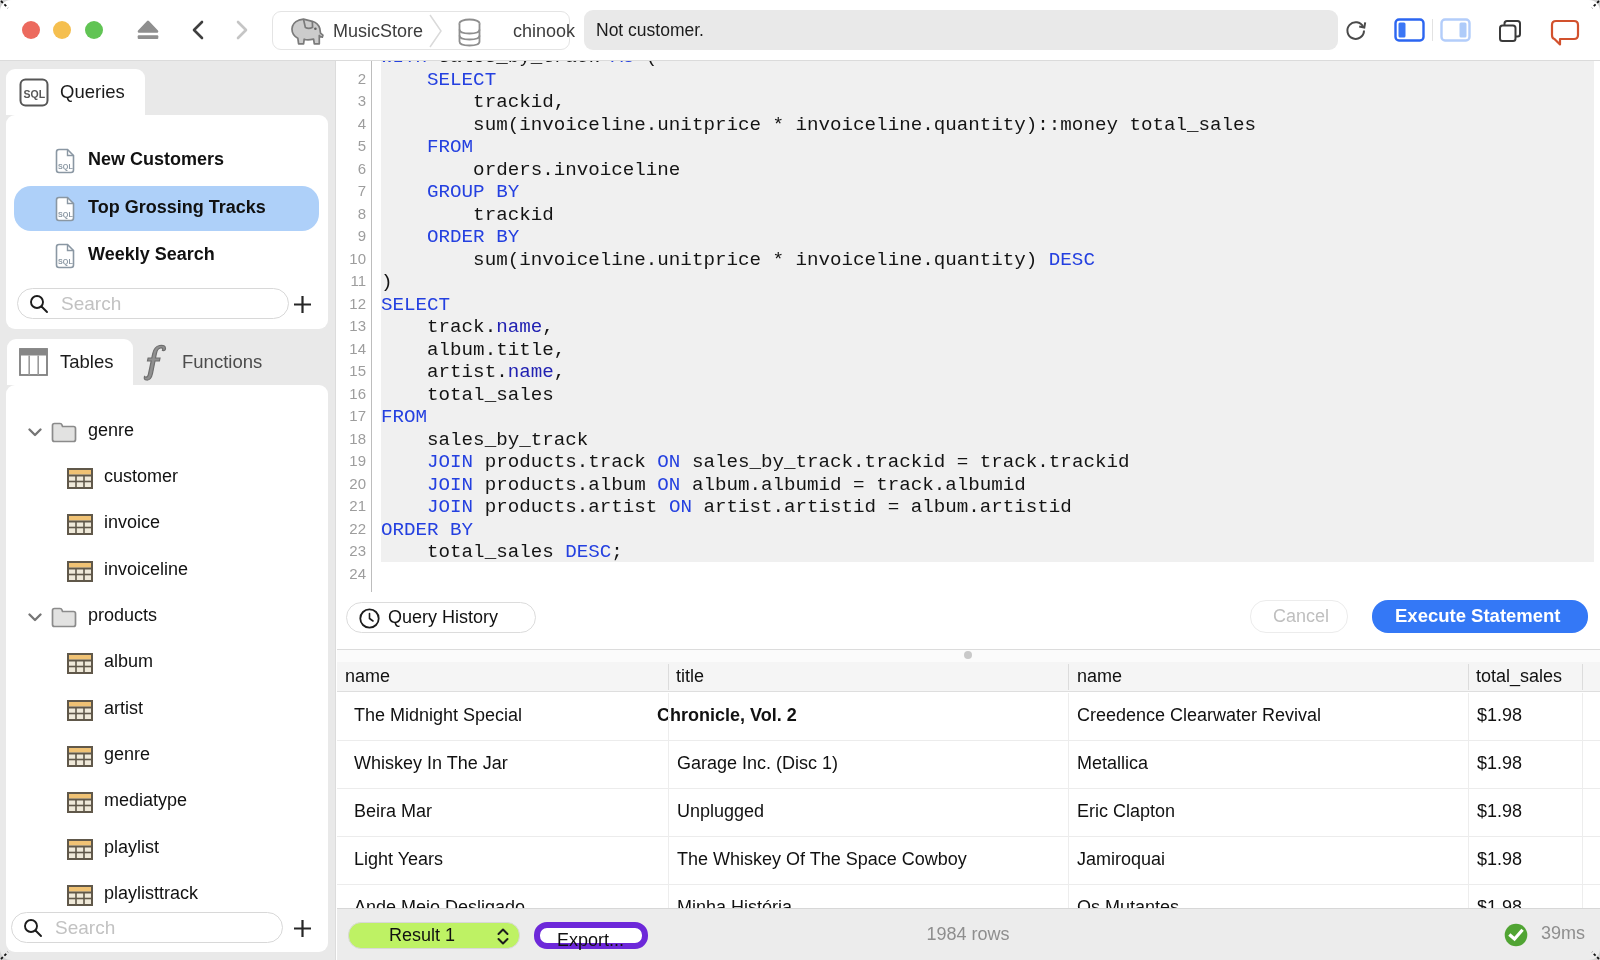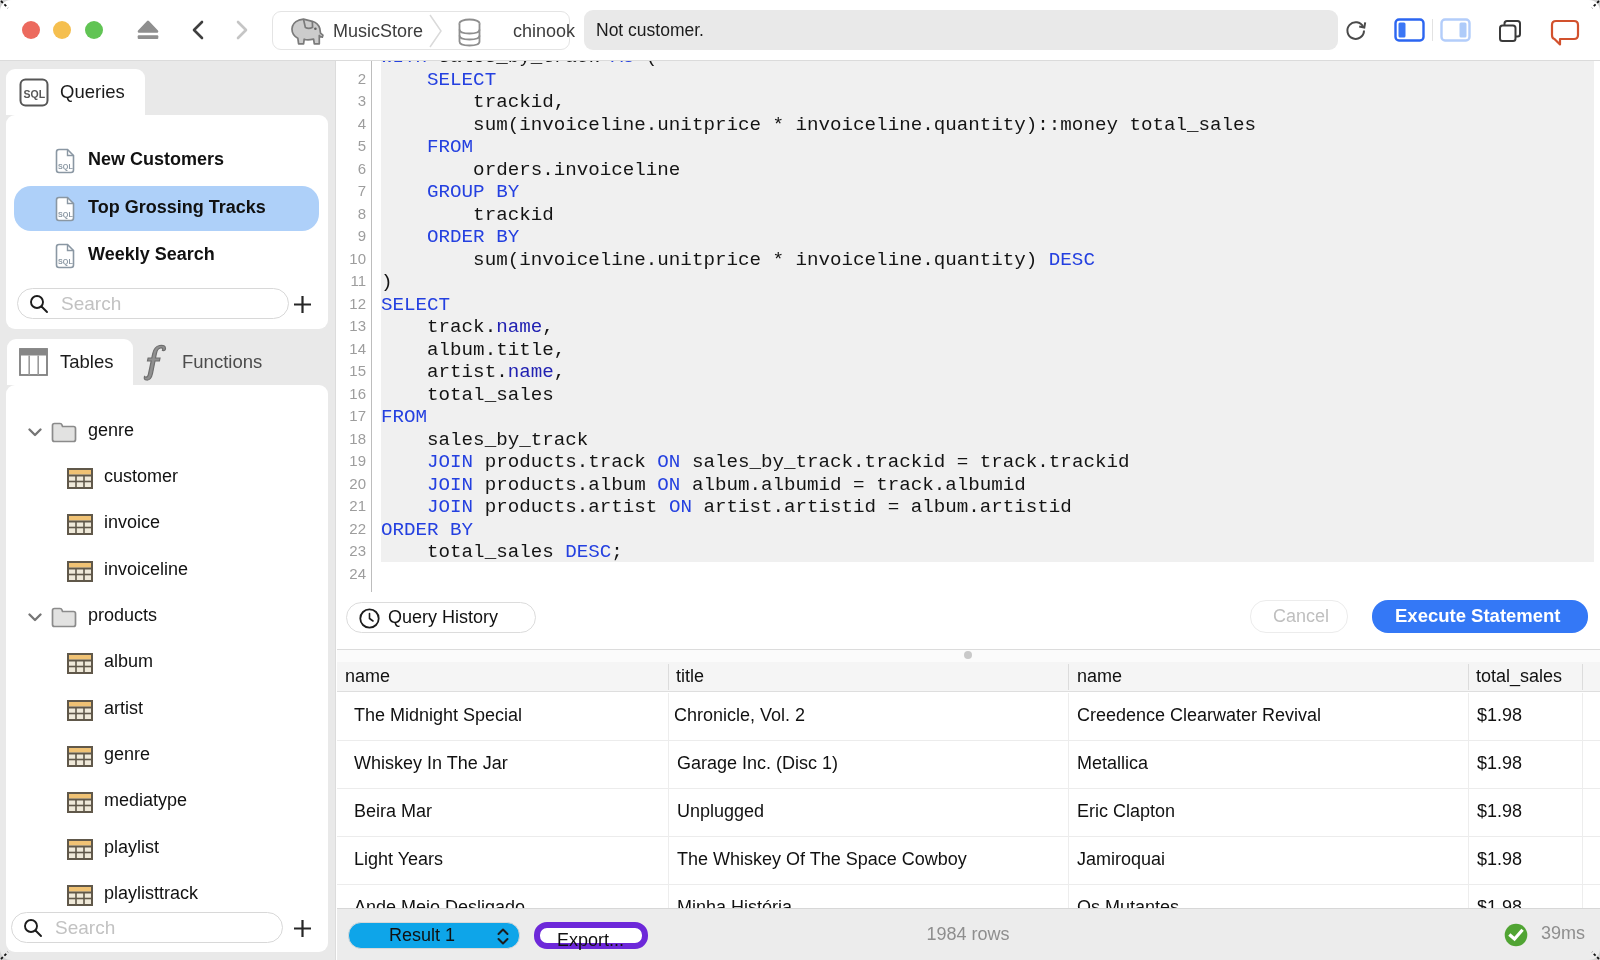--- a/index.html
+++ b/index.html
@@ -88,21 +88,21 @@
 .hsep { position:absolute; top:2px; width:1px; height:26px; background:#dcdcdc; }
 
 #tbody { position:absolute; left:337px; top:693px; width:1263px; height:215px; background:#fff; }
 .row { position:absolute; left:0; width:1263px; height:48px; border-bottom:1px solid #ececec; }
 .cell { position:absolute; top:12px; font-size:18px; color:#111; }
 .vsep { position:absolute; top:693px; width:1px; background:#ededed; height:215px; }
 
 
 #statusbar { position:absolute; left:337px; top:908px; width:1263px; height:52px;
   background:#ececec; border-top:1px solid #d7d7d7; }
-#btn-result { position:absolute; left:11px; top:13px; width:172px; height:27px; background:#0ea5e9;
+#btn-result { position:absolute; left:11px; top:13px; width:172px; height:27px; background:#bef264;
   border:1px solid #d8d8d8; border-radius:13px; }
 #btn-result span { position:absolute; left:40px; top:2px; font-size:18px; color:#111; }
 #btn-export { position:absolute; left:197px; top:13px; width:114px; height:27px; background:#fff;
   border:6px solid #6d28d9; border-radius:13px; }
 #btn-export span { position:absolute; left:17px; top:2px; font-size:18px; color:#111; }
 #rowcount { position:absolute; left:531px; top:15px; width:200px; text-align:center;
   font-size:18px; color:#8e8e8e; }
 #ms { position:absolute; left:1204px; top:14px; font-size:18px; color:#8e8e8e; }
 </style>
 </head>
@@ -388,21 +388,21 @@
   <span class="hcell" style="left:740px;">name</span>
   <span class="hcell" style="left:1139px;">total_sales</span>
   <div class="hsep" style="left:331px;"></div>
   <div class="hsep" style="left:731px;"></div>
   <div class="hsep" style="left:1131px;"></div>
   <div class="hsep" style="left:1245px;"></div>
 </div>
 <div id="tbody">
   <div class="row" style="top:0;">
     <span class="cell" style="left:17px;">The Midnight Special</span>
-    <span class="cell" style="left:337px;">Chronicle, Vol. 2</span>
+    <span class="cell" style="left:320px;font-weight:bold;">Chronicle, Vol. 2</span>
     <span class="cell" style="left:740px;">Creedence Clearwater Revival</span>
     <span class="cell" style="left:1140px;">$1.98</span>
   </div>
   <div class="row" style="top:48px;">
     <span class="cell" style="left:17px;">Whiskey In The Jar</span>
     <span class="cell" style="left:340px;">Garage Inc. (Disc 1)</span>
     <span class="cell" style="left:740px;">Metallica</span>
     <span class="cell" style="left:1140px;">$1.98</span>
   </div>
   <div class="row" style="top:96px;">

